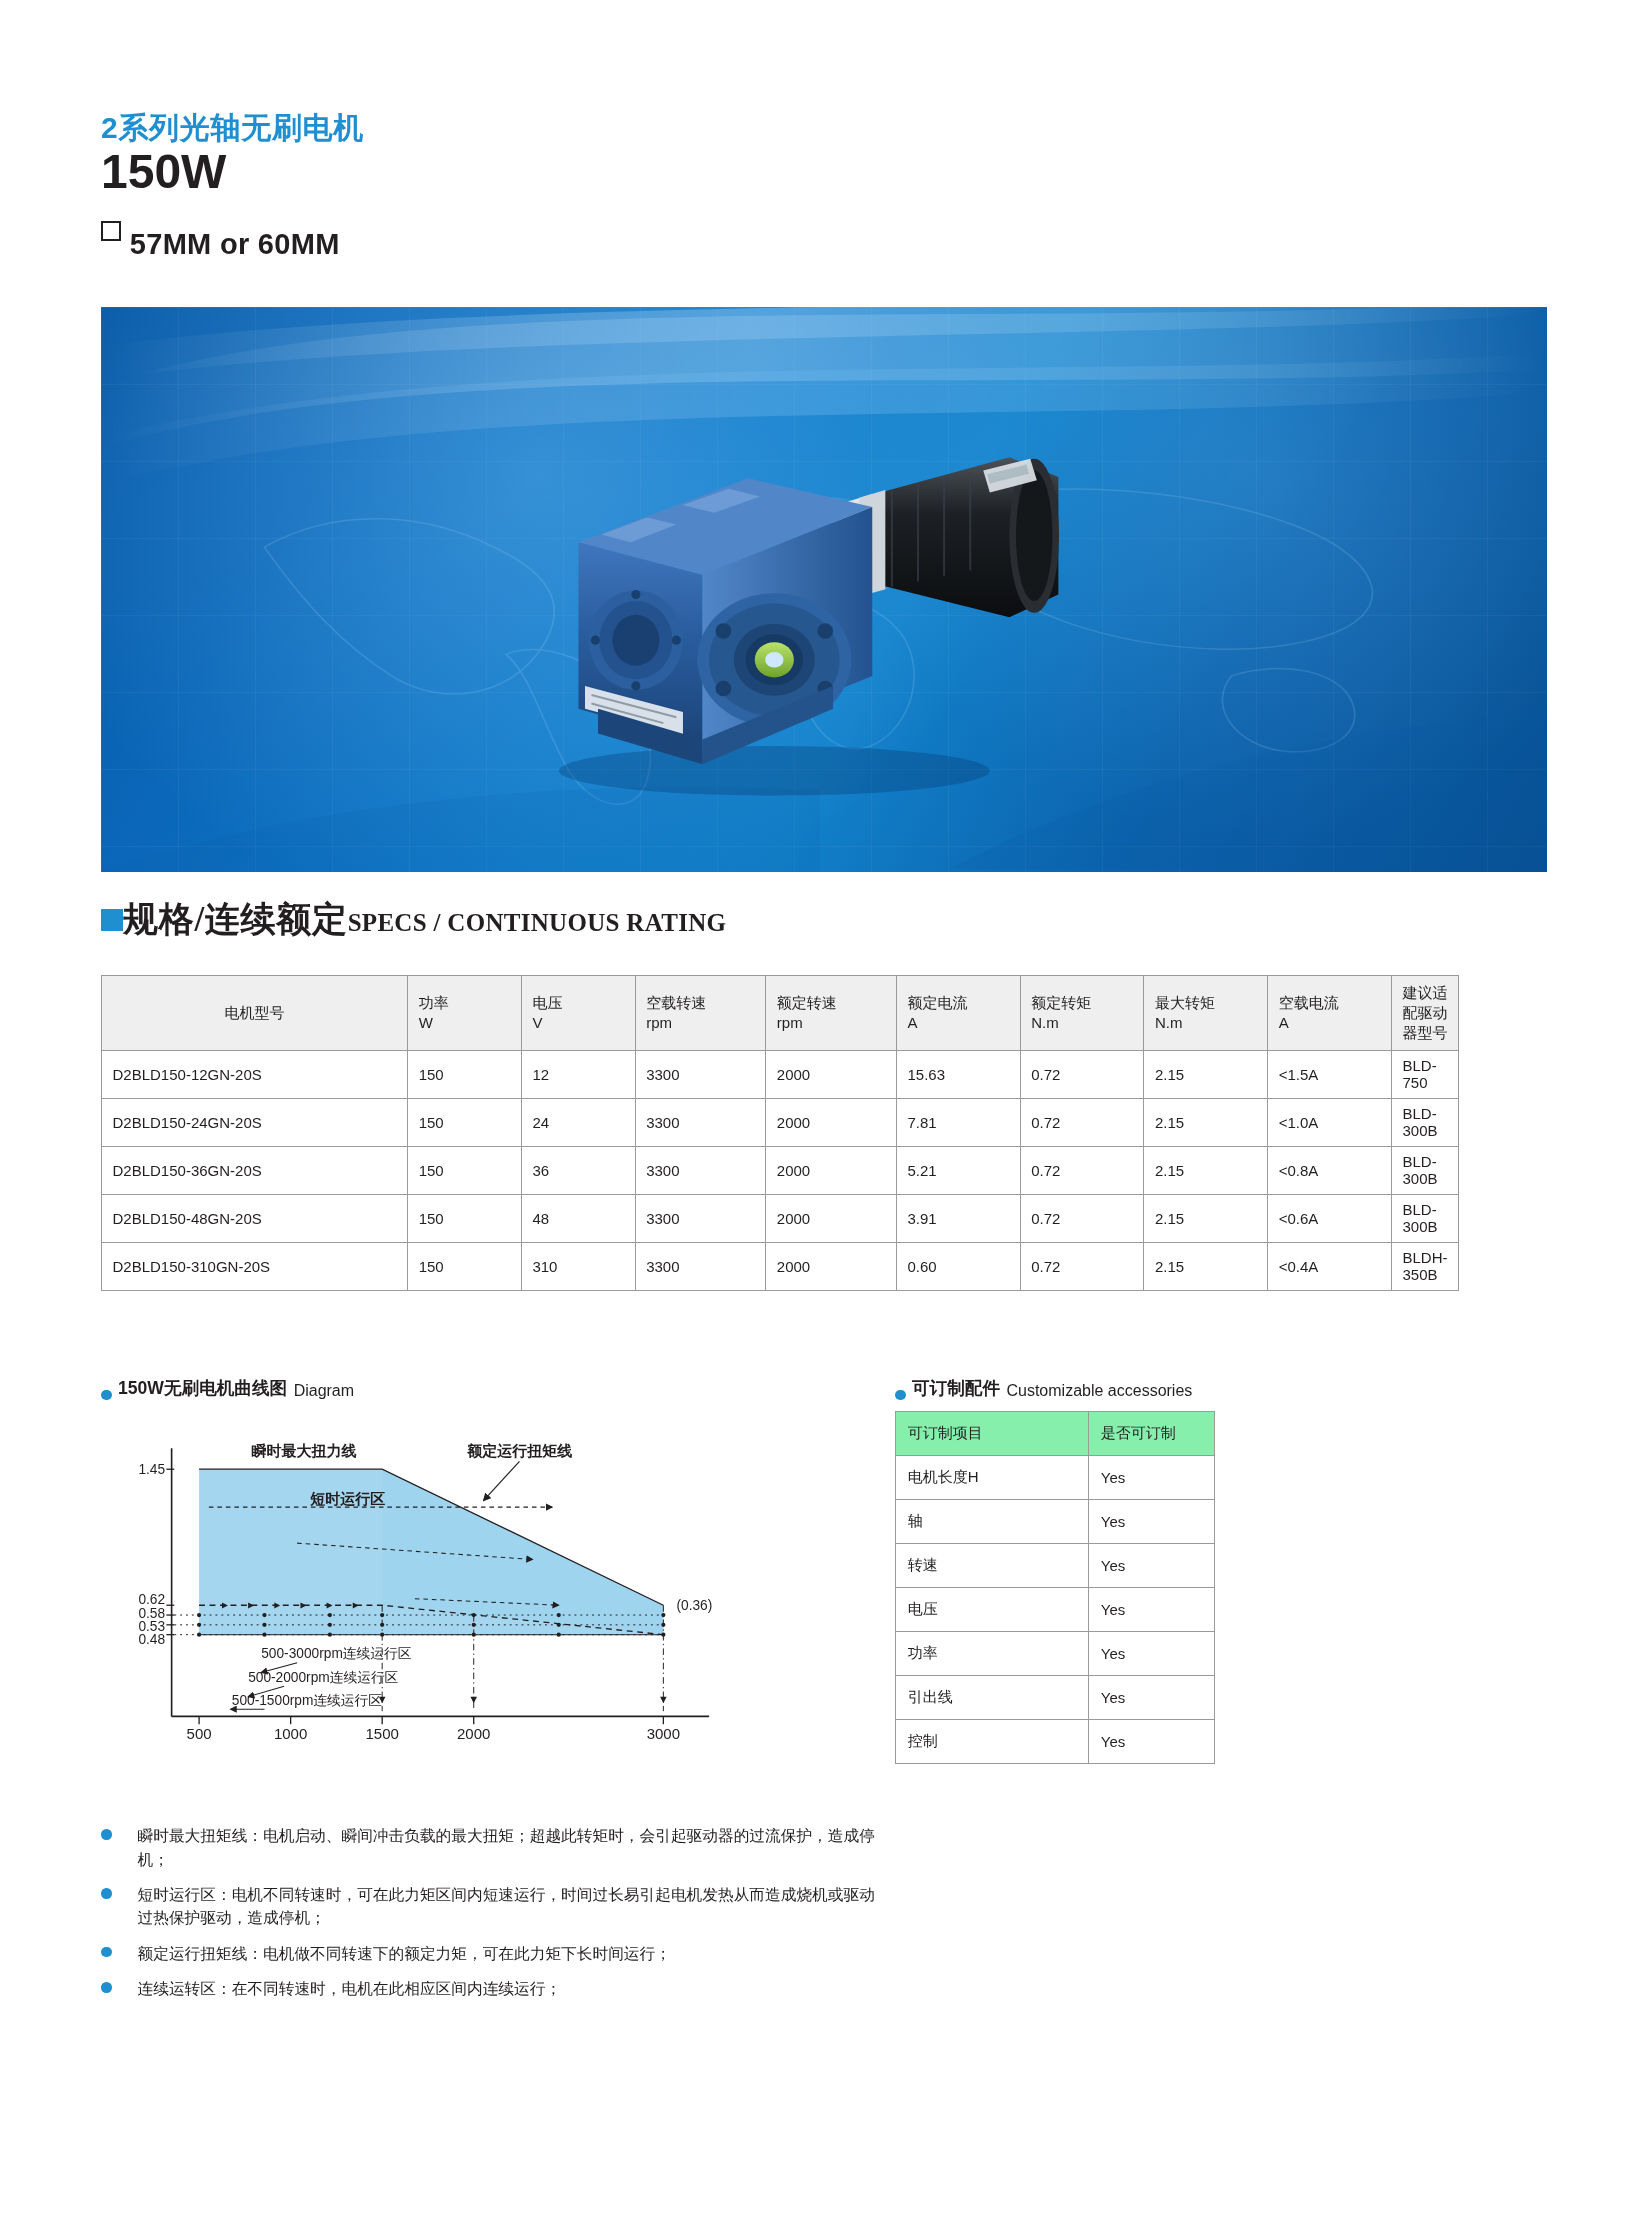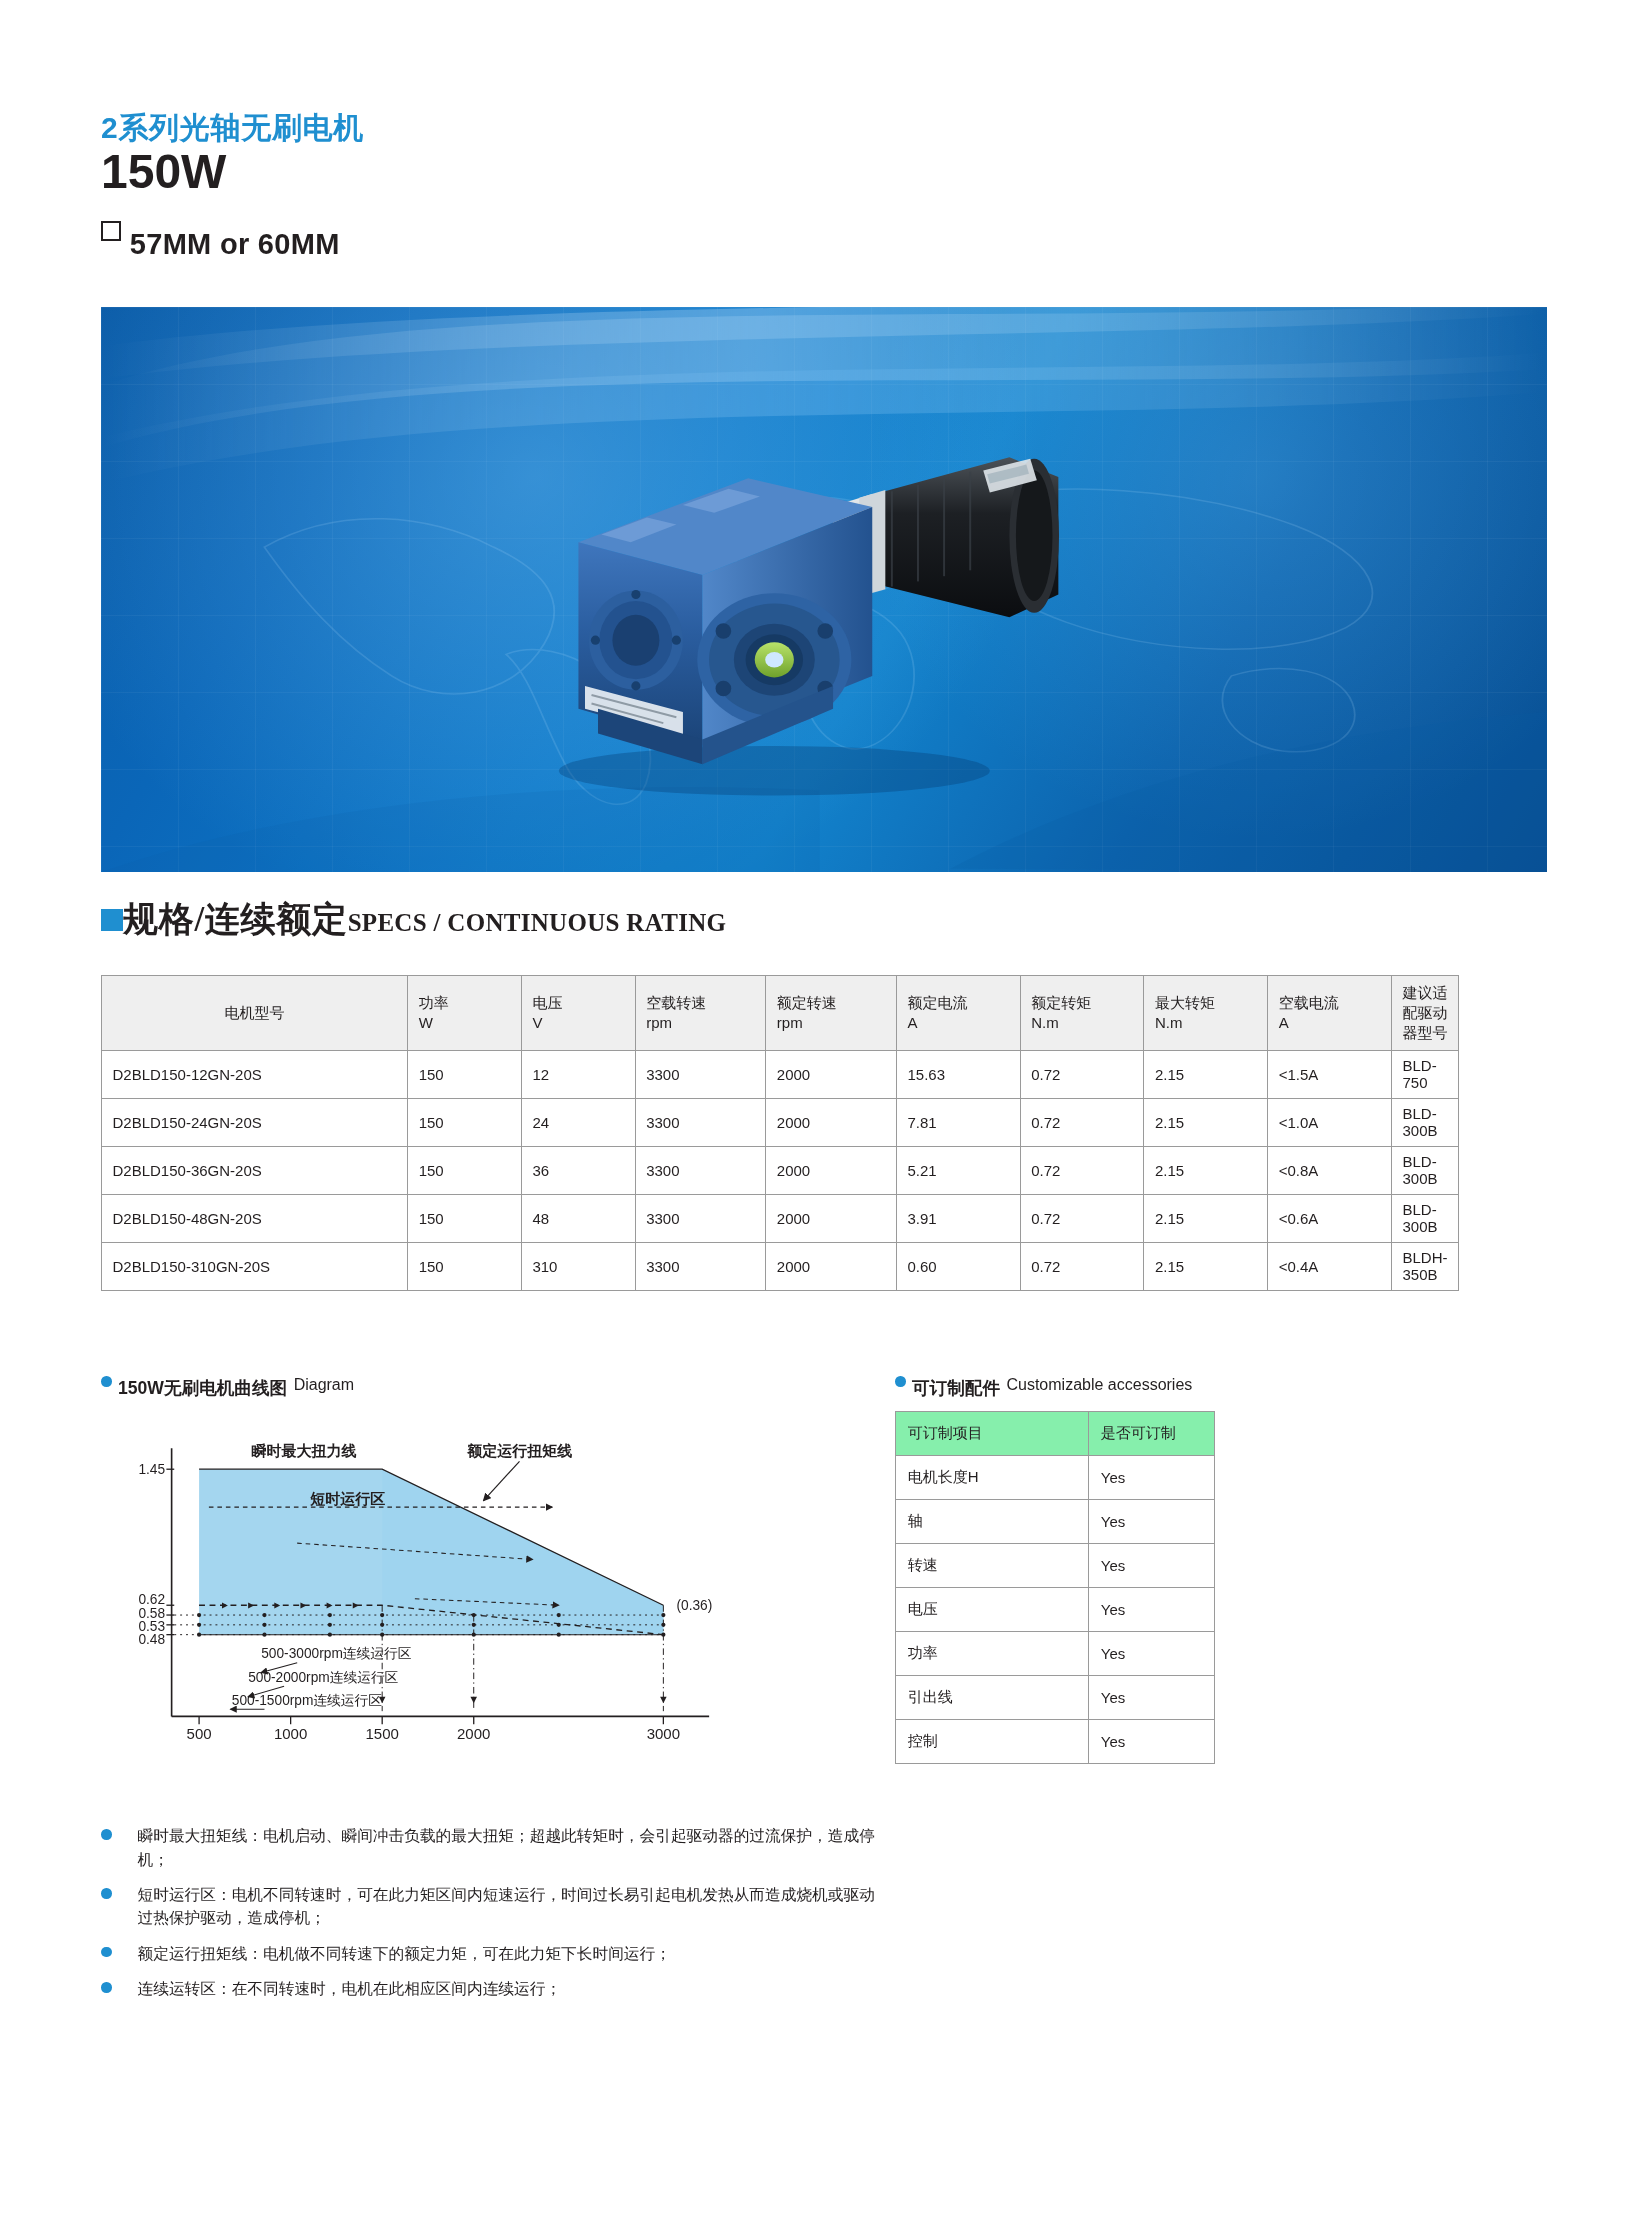--- a/index.html
+++ b/index.html
@@ -183,21 +183,21 @@
 
   
   .chart-block {
     position: absolute;
     left: 101px;
     top: 1376px;
     width: 778px;
   }
   .mini-head {
     display: flex;
-    align-items: flex-start;
+    align-items: flex-end;
     gap: 6.5px;
     margin-bottom: 3.9px;
   }
   .dot {
     width: 10.5px;
     height: 10.5px;
     border-radius: 50%;
     background: #1f8fd0;
     display: inline-block;
     flex: none;

